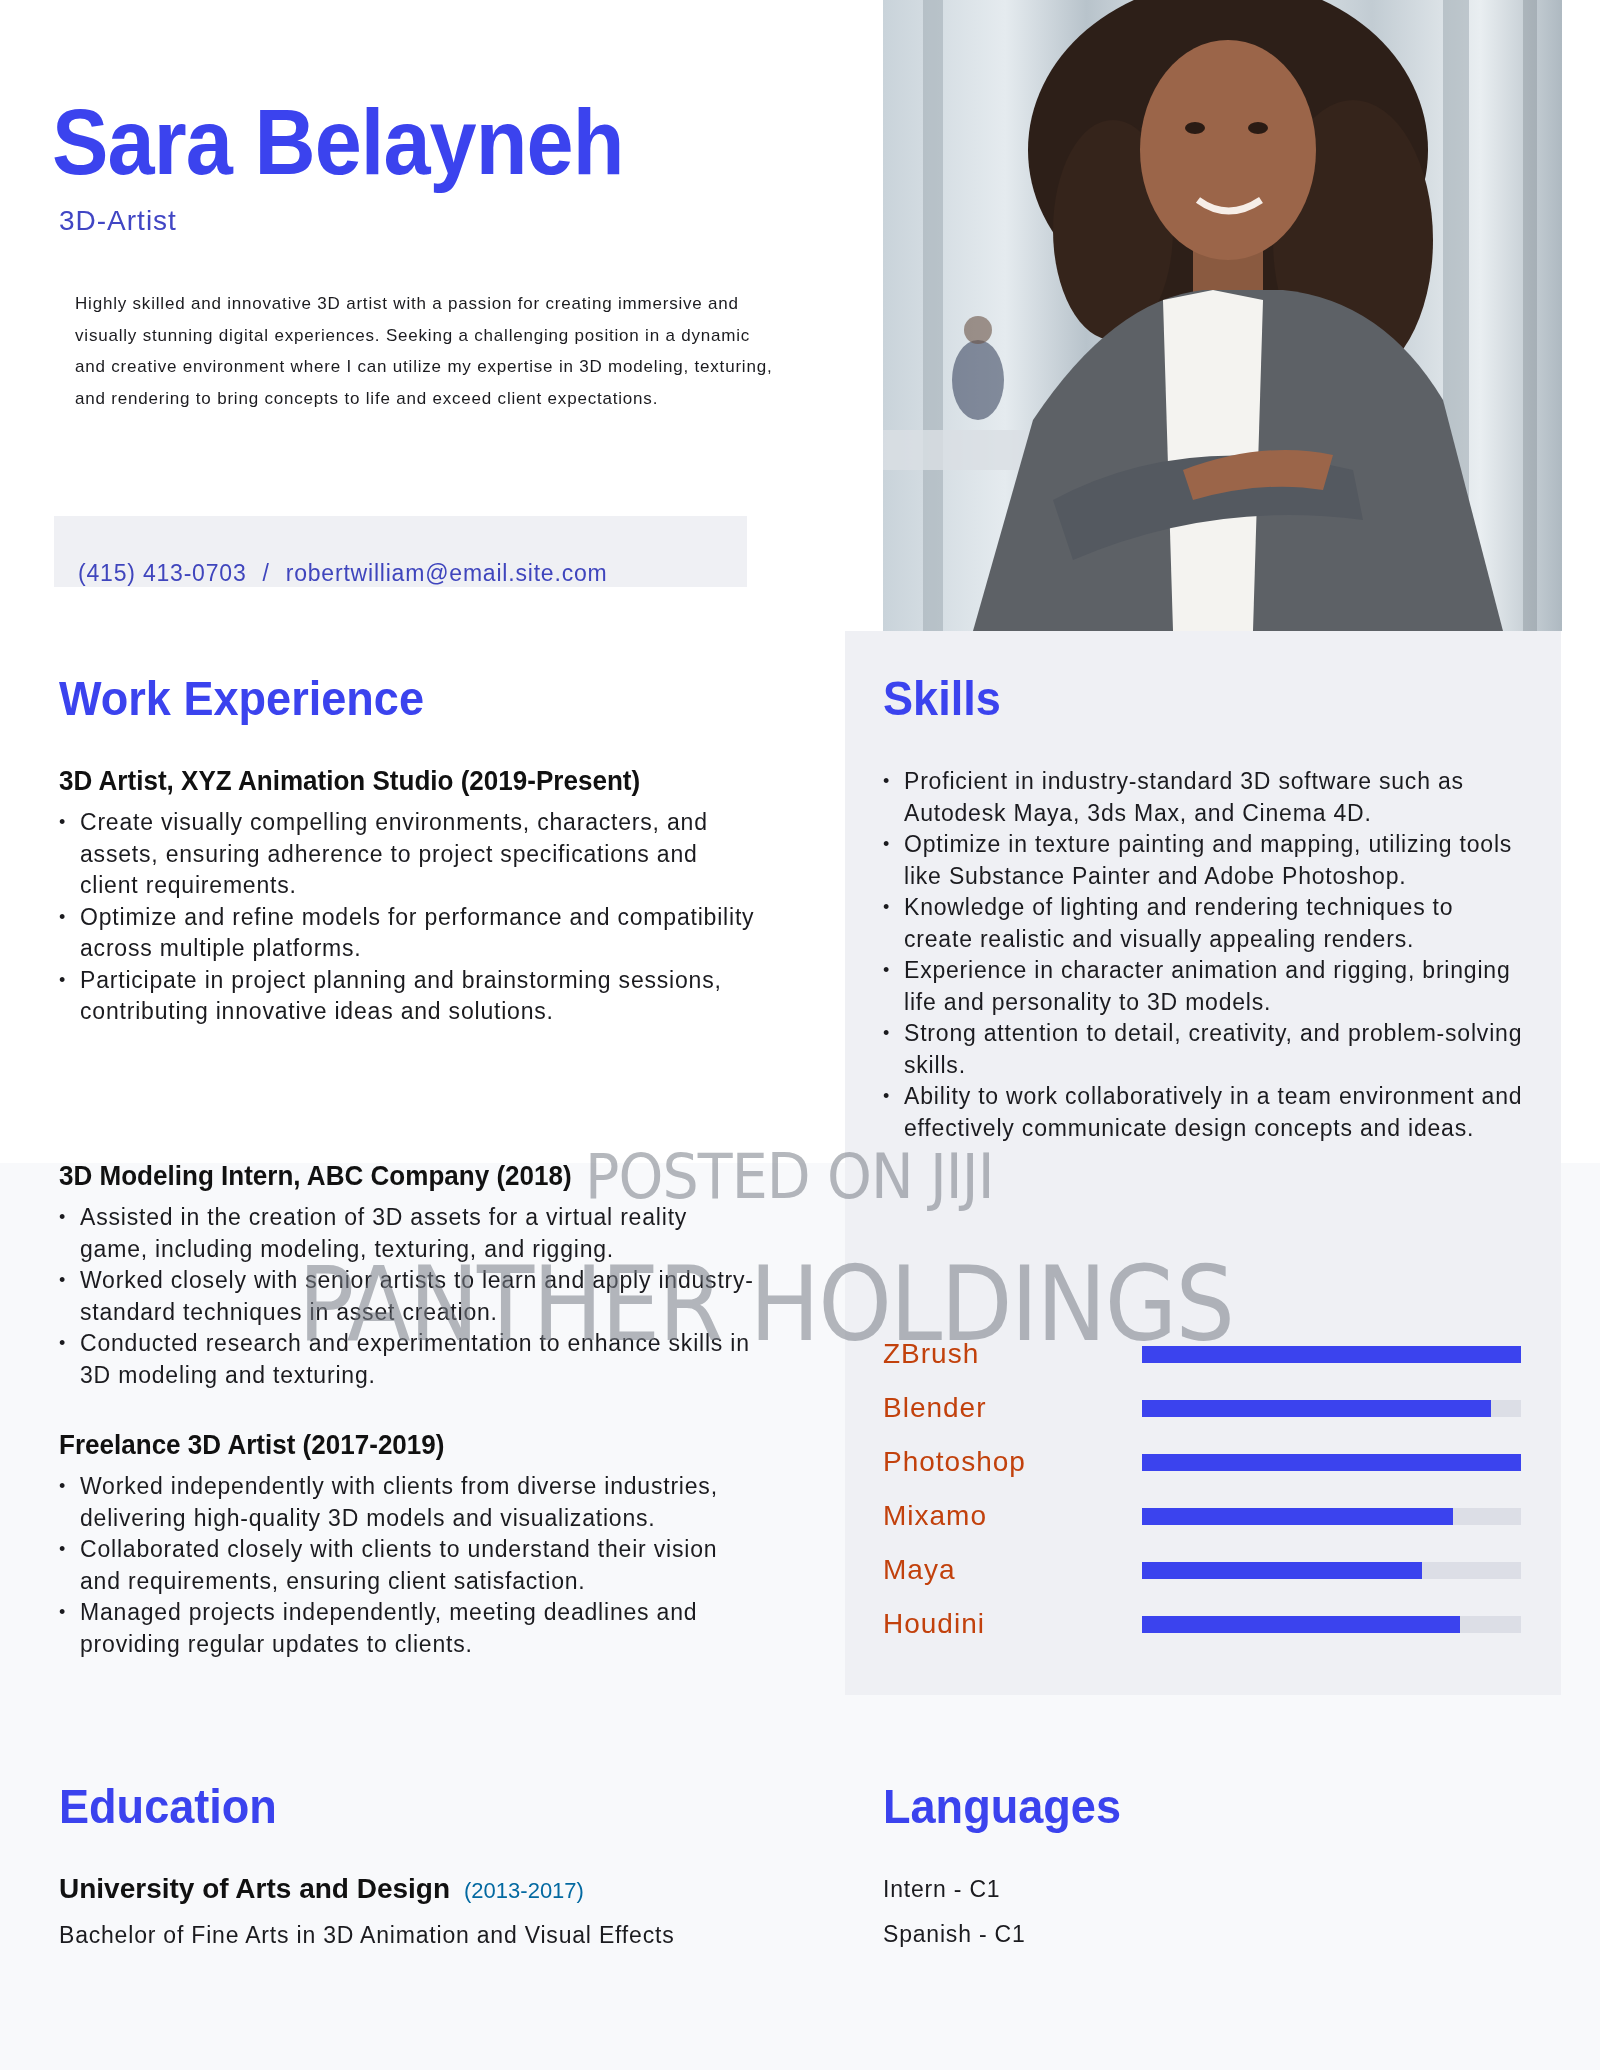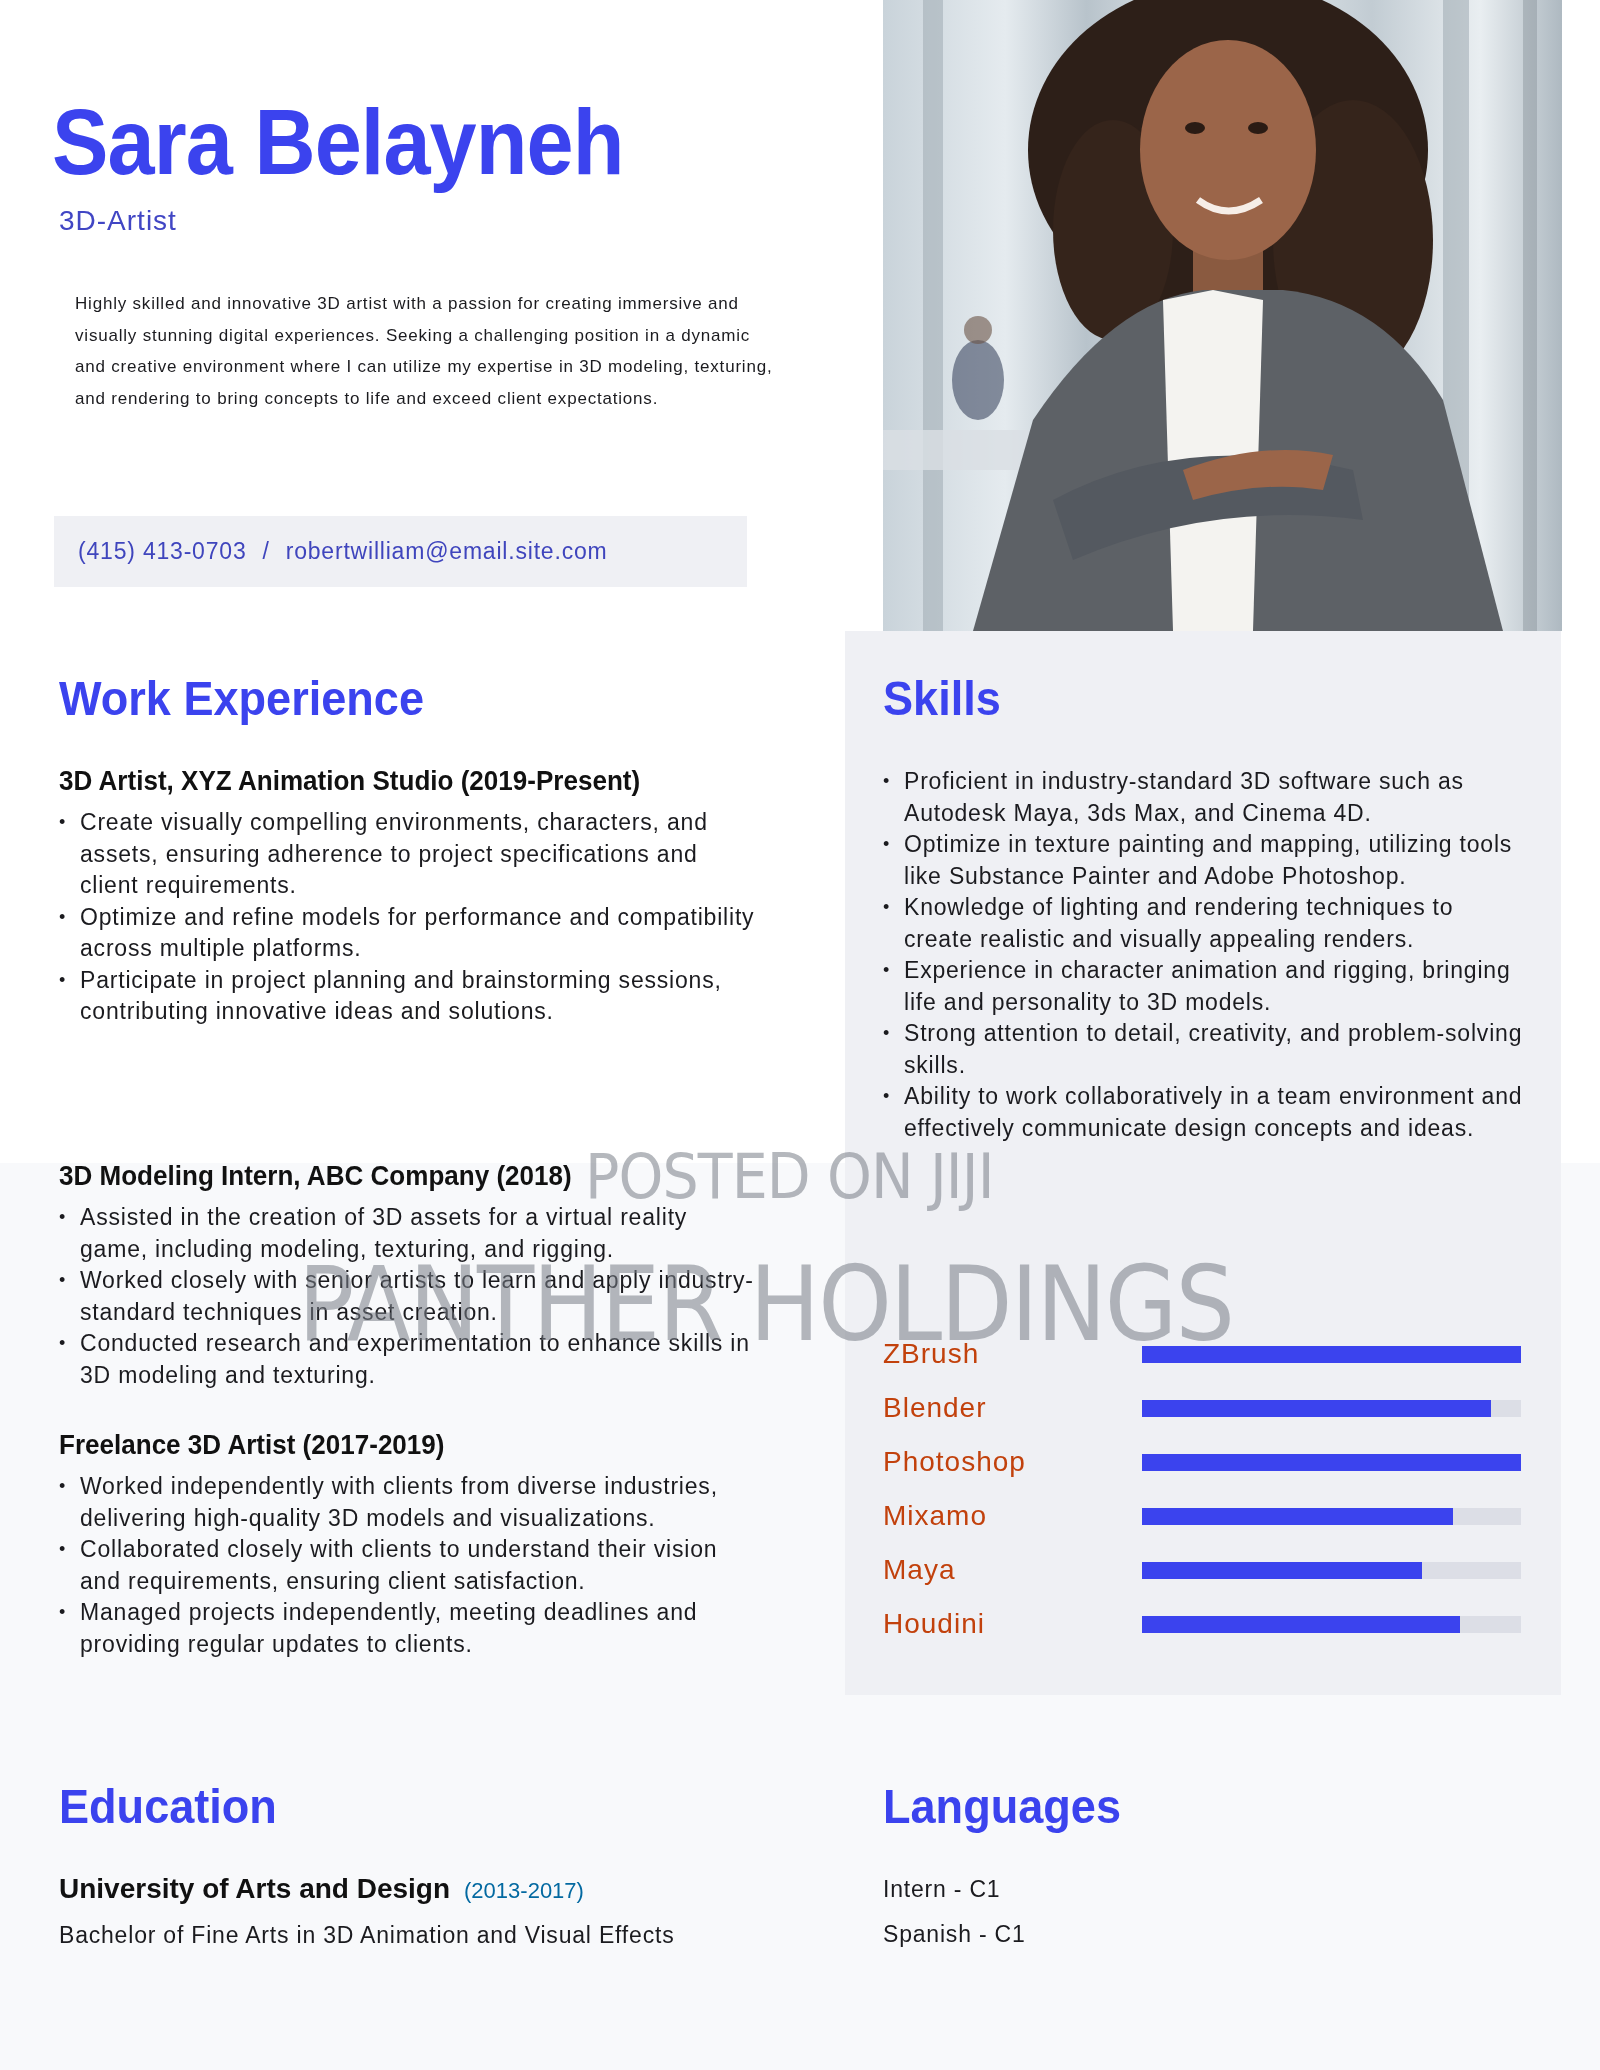--- a/index.html
+++ b/index.html
@@ -16,21 +16,21 @@
     letter-spacing: -1px; white-space: nowrap; font-family: "Liberation Sans", sans-serif;
     transform: scaleX(0.92); transform-origin: left;
   }
   .role { left: 59px; top: 205px; font-size: 28px; color: #4146c4; letter-spacing: 1px; font-family: "Liberation Sans", sans-serif; }
   .summary {
     left: 59px; top: 272px; width: 700px; font-size: 17px; line-height: 31.5px;
     letter-spacing: 0.8px; margin: 16px; color: #1b1b1f; font-family: "Liberation Sans", sans-serif;
   }
   .contact {
     left: 54px; top: 516px; width: 693px; height: 71px; background: #eff0f4;
-    display: flex; align-items: center; padding-left: 24px; box-sizing: border-box;
+    display: flex; align-items: flex-end; padding-left: 24px; box-sizing: border-box;
     font-size: 23px; color: #3f45bd; letter-spacing: 0.8px; font-family: "Liberation Sans", sans-serif;
   }
   .contact .sep { margin: 0 16px; }
   .photo {
     left: 883px; top: 0; width: 679px; height: 631px; overflow: hidden;
     background: linear-gradient(90deg, #c9d3da 0%, #e5ebef 18%, #b8c3cb 30%, #eef2f5 50%, #c2ccd3 72%, #e9eef1 88%, #aeb9c1 100%);
   }
   .skills-panel { left: 845px; top: 631px; width: 716px; height: 1064px; background: #eff0f4; }
   .h2 {
     font-size: 49px; font-weight: bold; color: #3b43ee; margin: 0; white-space: nowrap;

